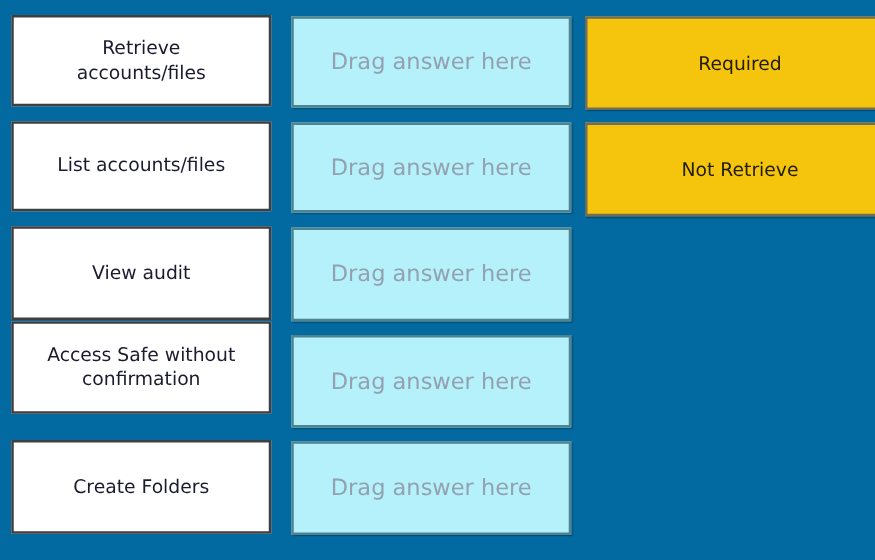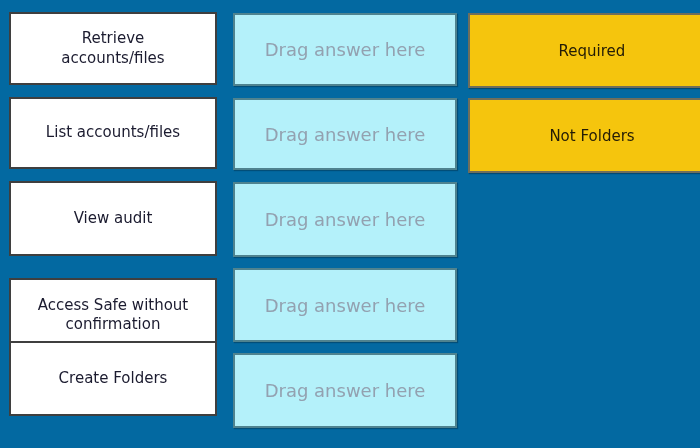--- a/index.html
+++ b/index.html
@@ -52,22 +52,22 @@
     border: 2px solid var(--ans-border);
     box-shadow: 1px 1px 1px rgba(0,0,0,0.3);
     color: var(--ans-text);
     font-size: 15px;
     cursor: grab;
   }
   
   .r0 { top: 12px;  height: 73px; }
   .r1 { top: 97px;  height: 72px; }
   .r2 { top: 181px; height: 75px; }
-  .r3 { top: 278px; height: 74px; }
-  .r4 { top: 341px; height: 75px; }
+  .r3 { top: 257px; height: 74px; }
+  .r4 { top: 352px; height: 75px; }
   .dz.r0 { top: 13px; }
   .dz.r1 { top: 98px; }
   .dz.r2 { top: 182px; }
   .dz.r3 { top: 268px; }
   .dz.r4 { top: 353px; }
   .a0 { top: 13px; height: 75px; }
   .a1 { top: 98px; height: 75px; }
 </style>
 </head>
 <body>
@@ -103,16 +103,16 @@
     <span>Drag answer here</span>
   </div>
   <div class="box dzone dz r4">
     <span>Drag answer here</span>
   </div>
 
   <div class="box abox a0">
     <span>Required</span>
   </div>
   <div class="box abox a1">
-    <span>Not Folders</span>
+    <span>Not Retrieve</span>
   </div>
 
 </div>
 
 </body></html>

